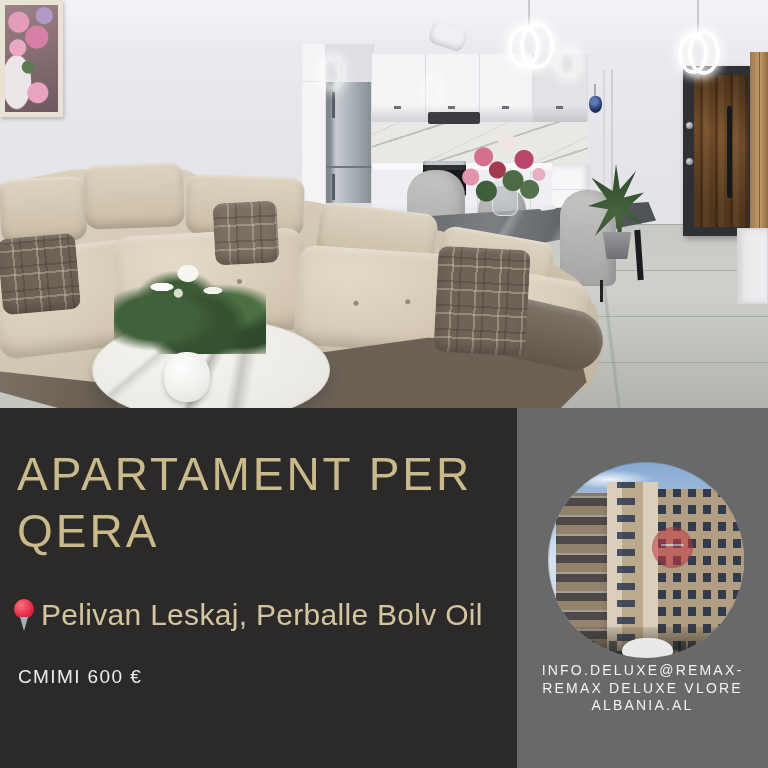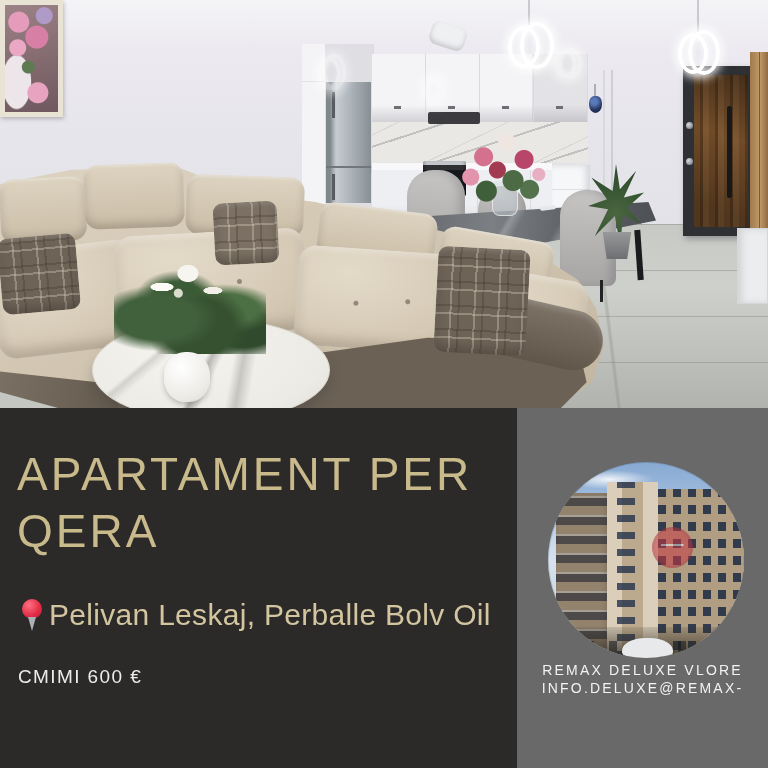--- a/index.html
+++ b/index.html
@@ -149,21 +149,21 @@
   .stem { background:#77895f; }
   .cvase { border-radius:46%; background:radial-gradient(circle at 38% 30%,#ffffff,#eceae5 70%,#d9d6d0); box-shadow:0 3px 5px rgba(80,80,80,.3); }
   .floorpatch { clip-path:polygon(0 0,100% 100%,0 100%); background:#c3c6c1; }
 
   
   .panel-left { position:absolute; left:0; top:408px; width:517px; height:360px; background:#2b2a28; }
   .panel-right { position:absolute; left:517px; top:408px; width:251px; height:360px; background:#696969; }
 
   .headline { position:absolute; left:17px; top:446px; right:278px; color:#c9ba8c;
     font-size:46px; line-height:57px; letter-spacing:3px; font-weight:400; }
-  .locrow { position:absolute; left:21px; top:595px; display:flex; align-items:flex-start; }
+  .locrow { position:absolute; left:13px; top:595px; display:flex; align-items:flex-start; }
   .pin { position:relative; width:24px; height:36px; flex:0 0 auto; margin-top:4px; }
   .pin-head { position:absolute; left:1px; top:0; width:20px; height:20px; border-radius:50%;
     background:radial-gradient(circle at 35% 30%,#ff6f81,#e02a44 60%,#b41f35); }
   .pin-needle { position:absolute; left:7px; top:18px; width:0; height:0;
     border-left:4px solid transparent; border-right:4px solid transparent; border-top:14px solid #aab0b8; }
   .loctext { color:#d3c5a0; font-size:30px; line-height:40px; letter-spacing:.3px; white-space:nowrap; padding-left:4px; }
   .contact { position:absolute; left:18px; top:665px; color:#ececec; font-size:19px; line-height:23.5px; letter-spacing:1.4px; }
 
   .circle-photo { position:absolute; left:31px; top:54px; width:196px; height:196px; border-radius:50%; overflow:hidden;
     background:linear-gradient(180deg,#87a9d2 0%,#a9c3e0 26%,#ccdbec 42%,#d8e2ee 52%,#cfdcea 60%);
@@ -298,18 +298,19 @@
     <div class="circle-photo">
       <div class="abs cloud" style="left:8%;top:4%;width:46%;height:10%;"></div>
       <div class="abs bldgL" style="left:4%;top:16%;width:28%;height:84%;"></div>
       <div class="abs bldgC" style="left:30%;top:10%;width:26%;height:90%;"></div>
       <div class="abs bldgR" style="left:56%;top:14%;width:44%;height:86%;"></div>
       <div class="abs bground" style="left:0;top:84%;width:100%;height:16%;"></div>
       <div class="abs car" style="left:38%;top:90%;width:26%;height:10%;"></div>
       <div class="abs wmark" style="left:53%;top:33%;width:21%;height:21%;"></div>
     </div>
     <div class="agency">
+      <div>INFO.DELUXE@REMAX-</div>
       <div>REMAX DELUXE VLORE</div>
-      <div>INFO.DELUXE@REMAX-</div>
+      <div>ALBANIA.AL</div>
     </div>
   </div>
 
 </div>
 
 </body></html>

